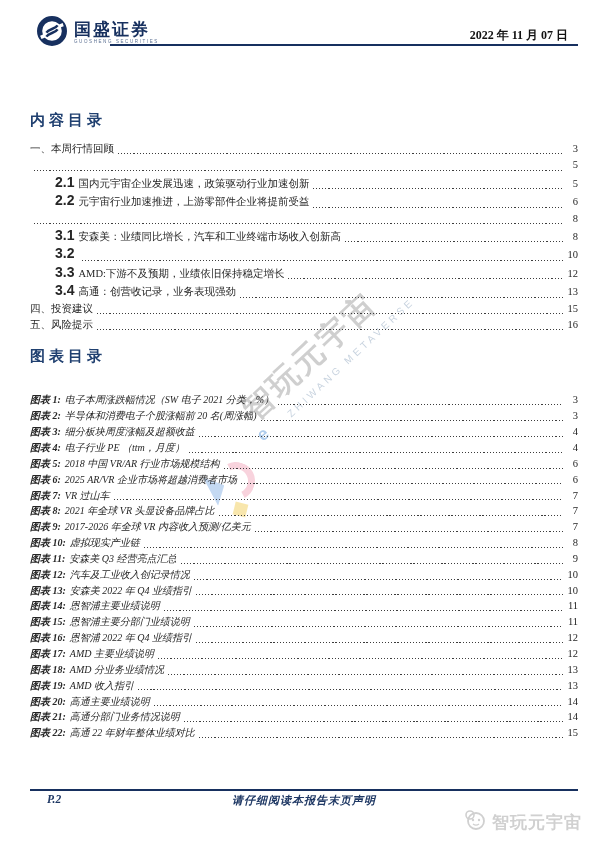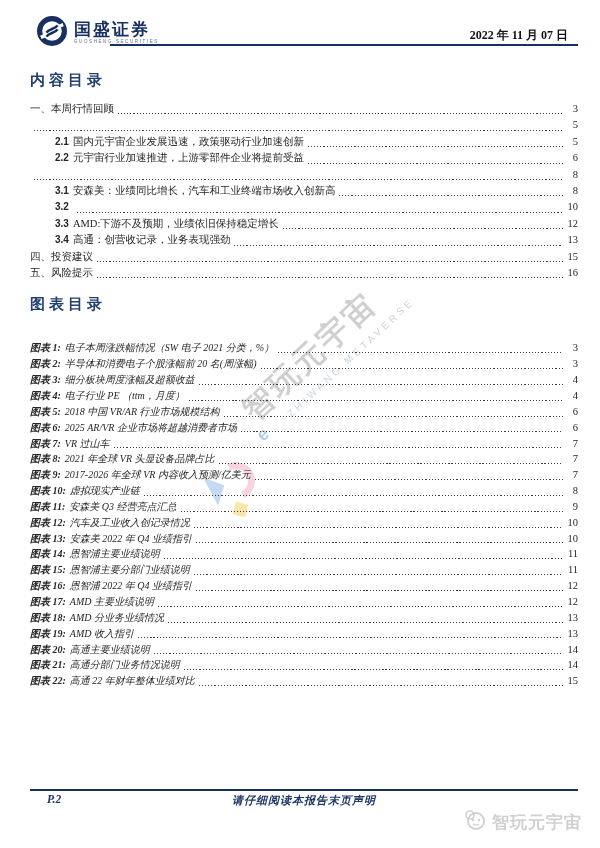--- a/index.html
+++ b/index.html
@@ -24,27 +24,27 @@
   .wm-petal { position:absolute; left:2px; top:14px; width:20px; height:30px; background:#8ab4e6; clip-path:polygon(0 0, 100% 35%, 55% 100%); transform:rotate(-8deg); }
   .wm-square { position:absolute; right:8px; bottom:2px; width:13px; height:13px; background:#f2cf5b; transform:rotate(14deg); }
   .wm-e { position:absolute; left:258px; top:424px; font-family:"Liberation Sans",sans-serif; font-size:18px; font-weight:bold; color:#6ea3dd; opacity:.55; transform:rotate(-40deg); }
   .wm-text { position:absolute; left:252px; top:392px; transform:rotate(-43deg); transform-origin:0 50%; white-space:nowrap; text-align:left; }
   .wm-cn { font-size:31px; letter-spacing:3px; color:rgba(95,95,95,.30); font-weight:bold; font-family:"Liberation Serif",serif; }
   .wm-en { font-family:"Liberation Sans",sans-serif; font-size:10px; letter-spacing:3.5px; color:rgba(110,140,170,.38); margin-top:2px; margin-left:30px; }
 
   
   .content { position:relative; padding:0 22px 0 30px; }
   .sec-title { color:#204070; font-weight:bold; font-size:15px; letter-spacing:4px; }
-  .sec-title.first { padding-top:25px; margin-bottom:11px; }
+  .sec-title.first { padding-top:25px; margin-bottom:11px;margin-top:40px; }
   .sec-title.second { padding-top:14px; margin-bottom:26px; }
 
   .toc-row { display:flex; align-items:baseline; font-size:10.5px; line-height:16.4px; color:#262626; }
   .figs .toc-row { font-size:10px; line-height:15.85px; font-style:italic; }
   .toc-row.lvl2 { padding-left:25px; }
-  .toc-num { font-weight:bold; margin-right:4px; font-family:"Liberation Sans","DejaVu Sans",sans-serif; font-size:10px; }
+  .toc-num { font-weight:bold; margin-right:4px; font-family:"Liberation Sans","DejaVu Sans",sans-serif; font-size:14px; }
   .figs .toc-num { font-family:"Liberation Serif",serif; font-size:10px; }
   .toc-num:empty { display:none; }
   .toc-label { white-space:nowrap; }
   .leader { flex:1; align-self:stretch; margin:0 2px 3px 4px; background-image:repeating-linear-gradient(to right,#3c3c3c 0 1.1px,transparent 1.1px 3.1px); background-size:100% 1.1px; background-repeat:no-repeat; background-position:left bottom; min-width:8px; }
   .toc-page { min-width:13px; text-align:right; font-style:normal; font-size:10.5px; }
 
   
   .footer-rule { position:absolute; left:30px; right:22px; top:789px; height:2px; background:#17305f; }
   .footer-row { position:absolute; left:30px; right:22px; top:793px; height:14px; }
   .footer-page { position:absolute; left:17px; top:0; color:#1f3864; font-weight:bold; font-style:italic; font-size:11.5px; }

